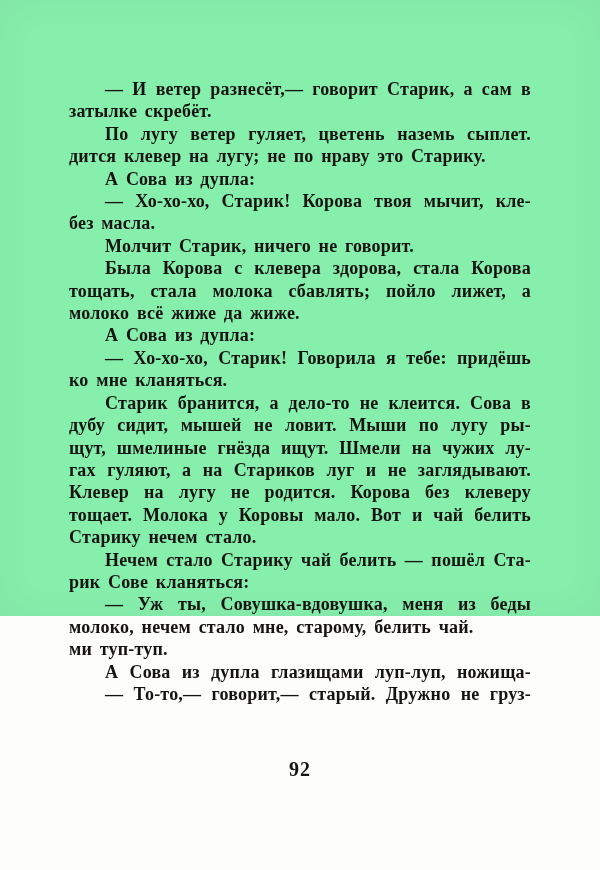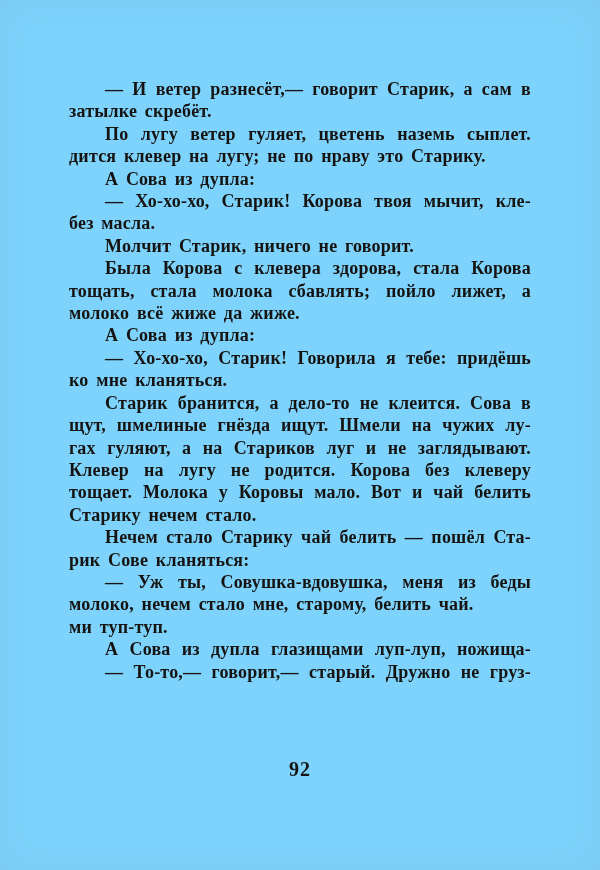--- a/index.html
+++ b/index.html
@@ -9,22 +9,22 @@
   body {
     width: 600px;
     height: 870px;
     background: #fdfdfc;
     overflow: hidden;
     font-family: "Liberation Serif", "DejaVu Serif", serif;
   }
   .page {
     position: relative;
     width: 600px;
-    height: 870px;
-    background: #7dd3fc;
+    height: 616px;
+    background: #86efac;
     box-shadow: inset 0 0 40px rgba(90, 85, 75, 0.07);
     text-decoration: underline;
   }
   .text-block {
     position: absolute;
     left: 69px;
     top: 78px;
     width: 462px;
     font-size: 18px;
     font-weight: 700;
@@ -69,20 +69,21 @@
       <div class="text-line just indent">— Хо-хо-хо, Старик! Корова твоя мычит, кле-</div>
       <div class="text-line">без масла.</div>
       <div class="text-line indent">Молчит Старик, ничего не говорит.</div>
       <div class="text-line just indent">Была Корова с клевера здорова, стала Корова</div>
       <div class="text-line just">тощать, стала молока сбавлять; пойло лижет, а</div>
       <div class="text-line">молоко всё жиже да жиже.</div>
       <div class="text-line indent">А Сова из дупла:</div>
       <div class="text-line just indent">— Хо-хо-хо, Старик! Говорила я тебе: придёшь</div>
       <div class="text-line">ко мне кланяться.</div>
       <div class="text-line just indent">Старик бранится, а дело-то не клеится. Сова в</div>
+      <div class="text-line just">дубу сидит, мышей не ловит. Мыши по лугу ры-</div>
       <div class="text-line just">щут, шмелиные гнёзда ищут. Шмели на чужих лу-</div>
       <div class="text-line just">гах гуляют, а на Стариков луг и не заглядывают.</div>
       <div class="text-line just">Клевер на лугу не родится. Корова без клеверу</div>
       <div class="text-line just">тощает. Молока у Коровы мало. Вот и чай белить</div>
       <div class="text-line">Старику нечем стало.</div>
       <div class="text-line just indent">Нечем стало Старику чай белить — пошёл Ста-</div>
       <div class="text-line">рик Сове кланяться:</div>
       <div class="text-line just indent">— Уж ты, Совушка-вдовушка, меня из беды</div>
       <div class="text-line">молоко, нечем стало мне, старому, белить чай.</div>
       <div class="text-line">ми туп-туп.</div>

